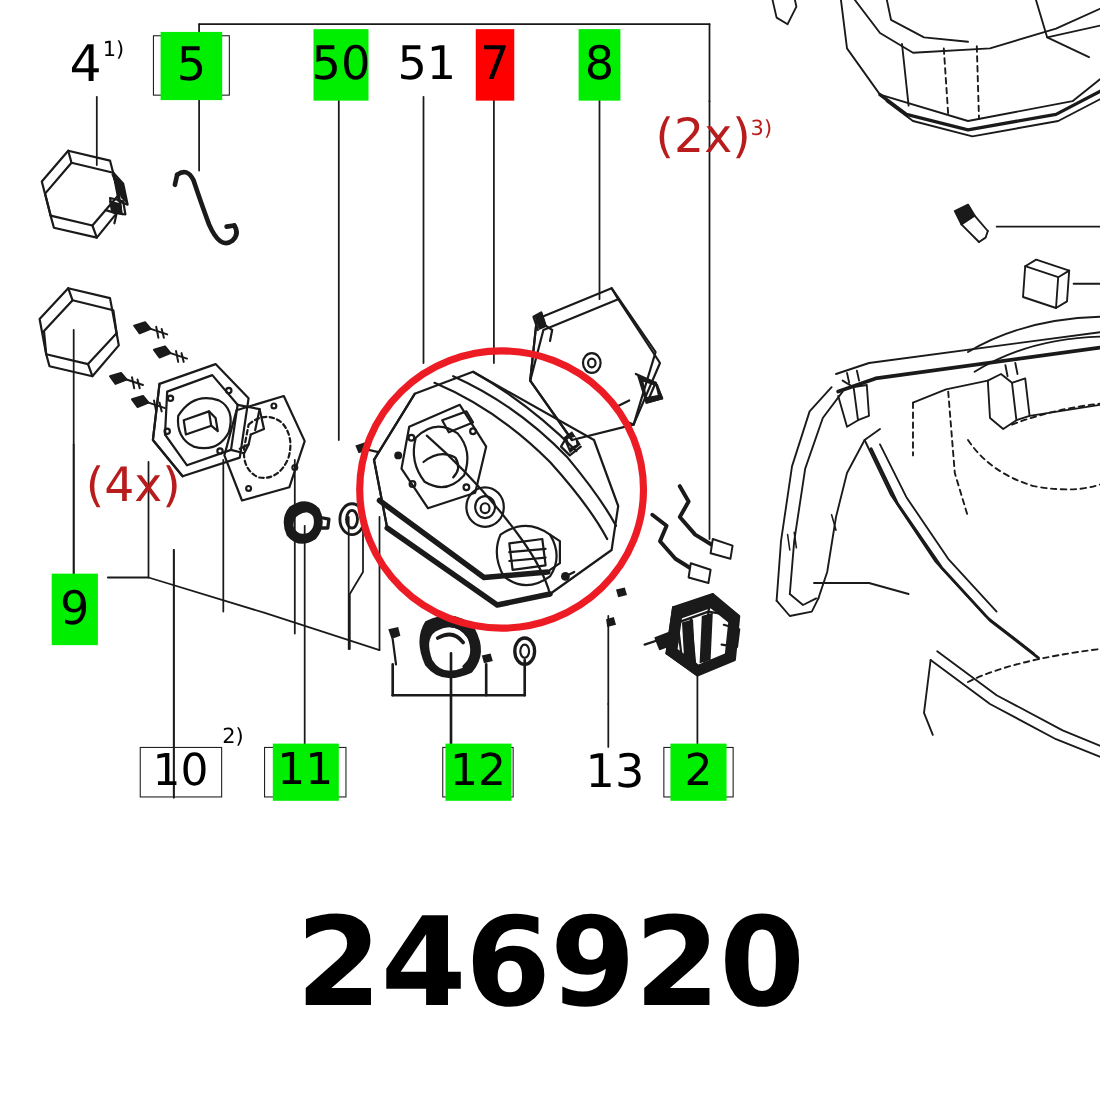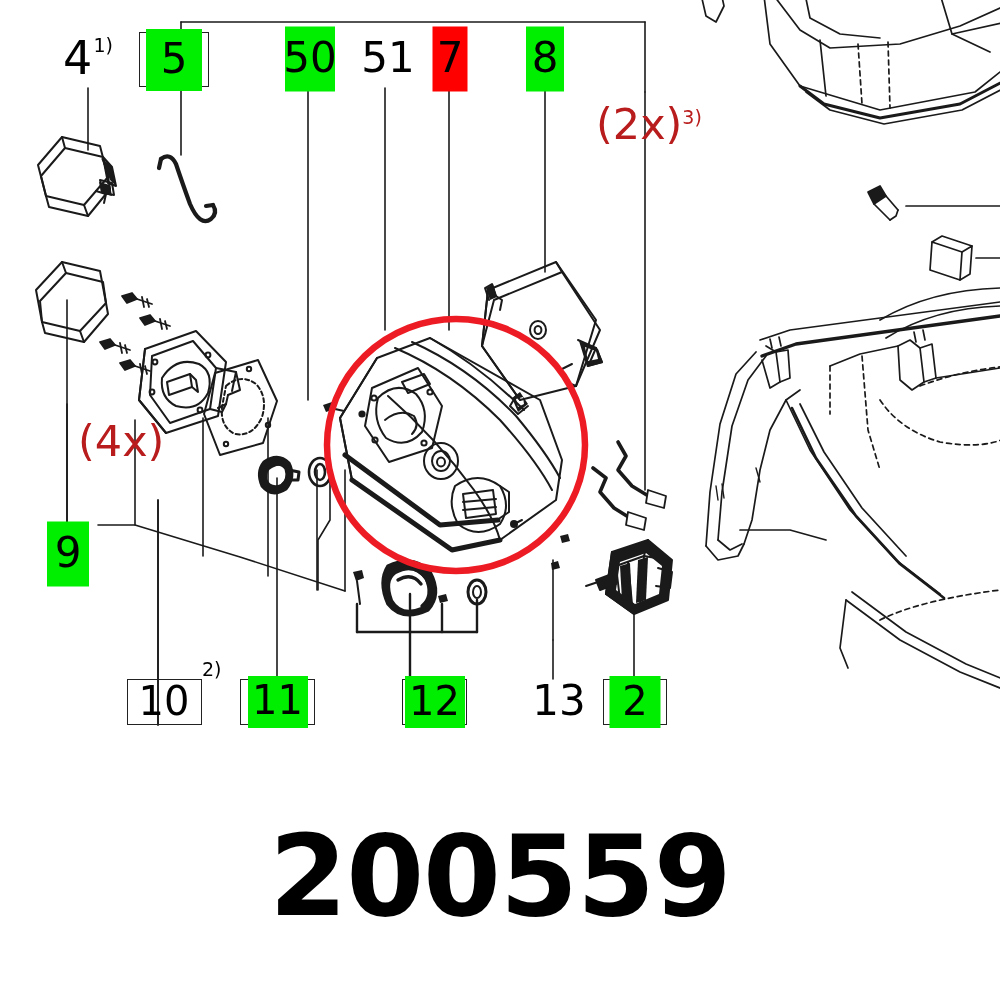--- a/index.html
+++ b/index.html
@@ -503,15 +503,15 @@
           <span class="hl" style="background: rgb(0, 238, 0); width: 51px; height: 52px;"></span>
           <span class="num">2</span>
         </div>
       </div>
     </div>
 
   <div class="paren" id="qty2x" style="left: 596px; top: 103px;"><span>(2x)</span><span class="sup">3)</span></div>
   <div class="paren" id="qty4x" style="left: 78px; top: 420px; text-align: center;"><span>(4x)</span></div>
   <div class="footmark" id="fn2" style="left: 202px; top: 660px;">2)</div>
 
-  <div class="partnumber">200559</div>
+  <div class="partnumber">246920</div>
 
 </div>
 
 </body></html>

